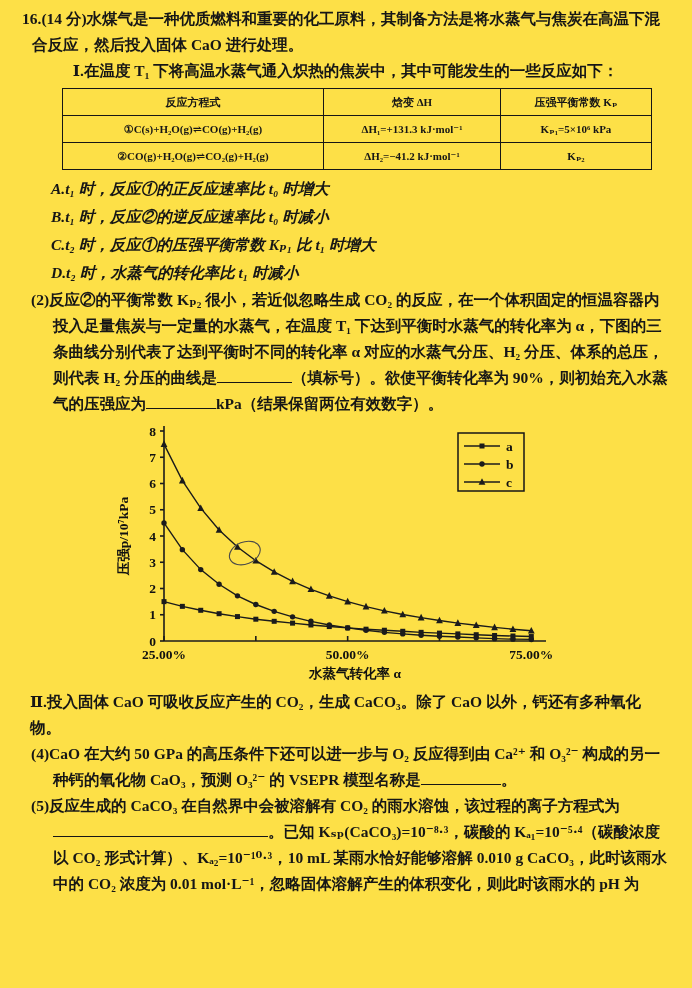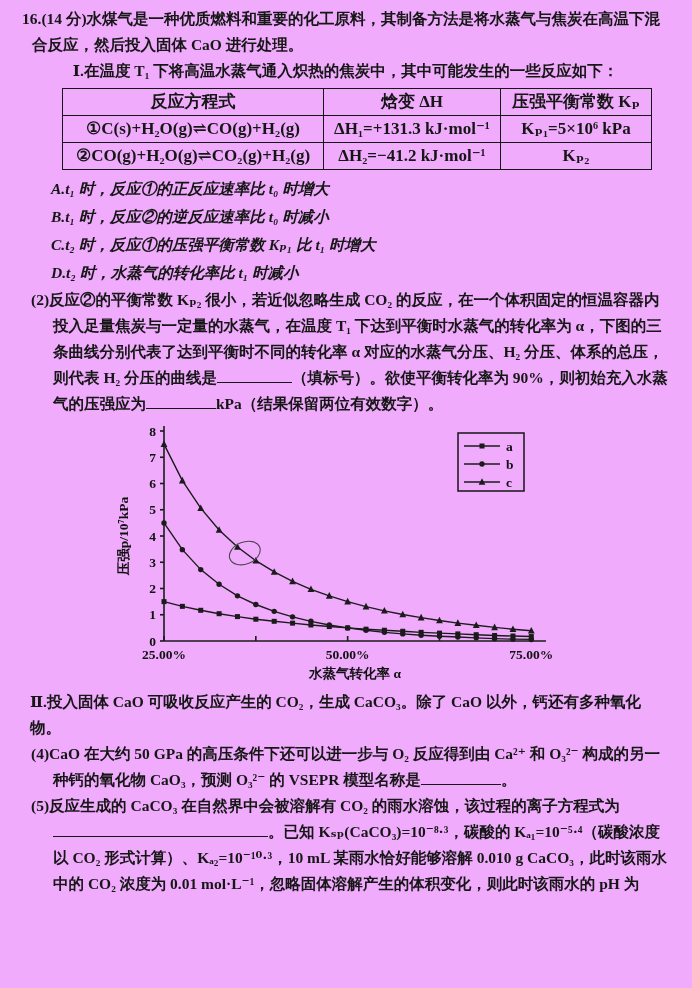--- a/index.html
+++ b/index.html
@@ -1,34 +1,34 @@
 <!DOCTYPE html>
 <html><head>
 <meta charset="utf-8">
 <style>
   html,body{margin:0;padding:0;background:#d9d9d6;}
   .page{
     width:692px;height:988px;box-sizing:border-box;
-    margin:0 auto;background:#f0abfc;color:#161616;
+    margin:0 auto;background:#fde047;color:#161616;
     font-family:"Liberation Serif","DejaVu Serif",serif;
     font-size:15.5px;line-height:26px;font-weight:600;
     padding:6px 24px 0 22px;overflow:hidden;
   }
   p{margin:0;}
   .hang-head{padding-left:10px;text-indent:-10px;}
   .sec1{margin-left:1px;text-align:center;}
   .sec2{margin-left:8px;}
   .q{padding-left:31px;text-indent:-22px;}
   .opts div{margin-left:29px;line-height:28px;font-style:italic;}
   .blank{display:inline-block;border-bottom:1.6px solid #161616;height:15px;vertical-align:baseline;text-indent:0;}
   .w70{width:70px}.w75{width:75px}.w80{width:80px}.w140{width:140px}
   table.rx{border-collapse:collapse;margin:4px 0 5px 40px;table-layout:fixed;}
   table.rx th,table.rx td{
     border:1.6px solid #161616;text-align:center;vertical-align:middle;
-    font-weight:600;font-size:17px;height:26px;padding:0 4px;overflow:hidden;white-space:nowrap;
+    font-weight:600;font-size:11px;height:26px;padding:0 4px;overflow:hidden;white-space:nowrap;
   }
   .c1{width:252px}.c2{width:168px}.c3{width:142px}
   .chart-wrap{margin:4px 0 2px 88px;}
   svg{display:block;}
   .ax{stroke:#1b1b1b;stroke-width:1.6;}
   .curve{fill:none;stroke:#1b1b1b;stroke-width:1.4;}
   .mk{fill:#1b1b1b;stroke:none;}
   .ctickb{font:700 13.5px "Liberation Serif","DejaVu Serif",serif;fill:#111;}
   .caxlab{font:600 13.5px "Liberation Serif","DejaVu Serif",serif;fill:#111;}
   .legbox{fill:none;stroke:#161616;stroke-width:1.5;}

